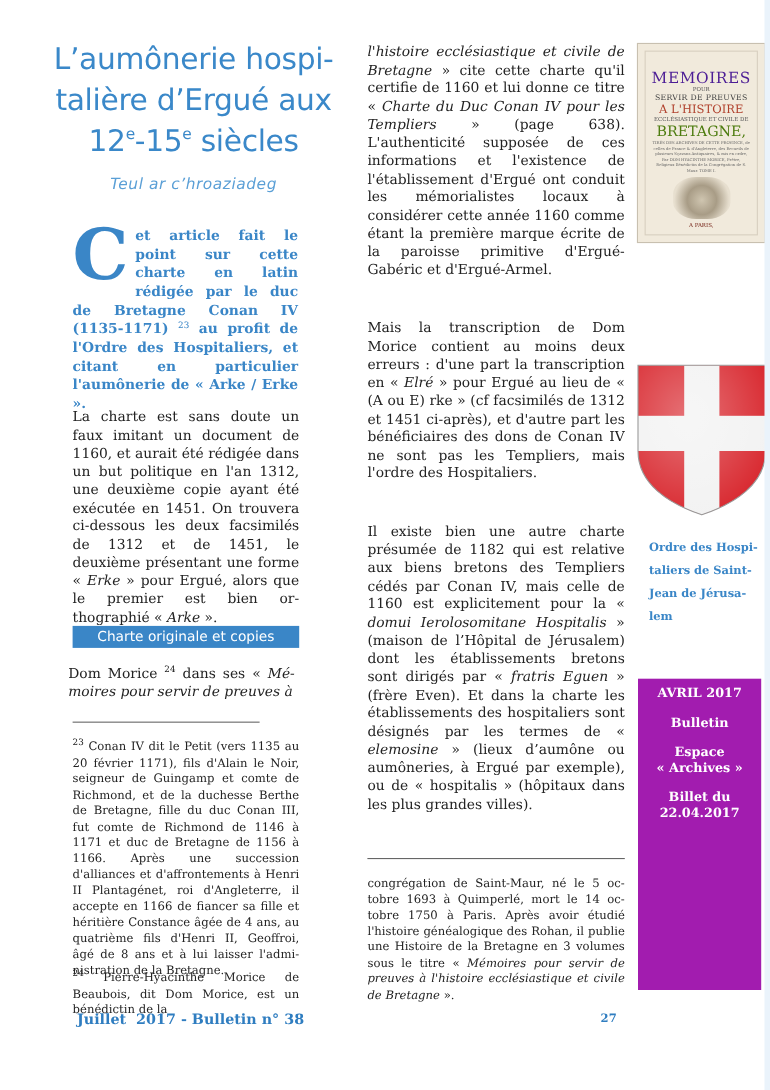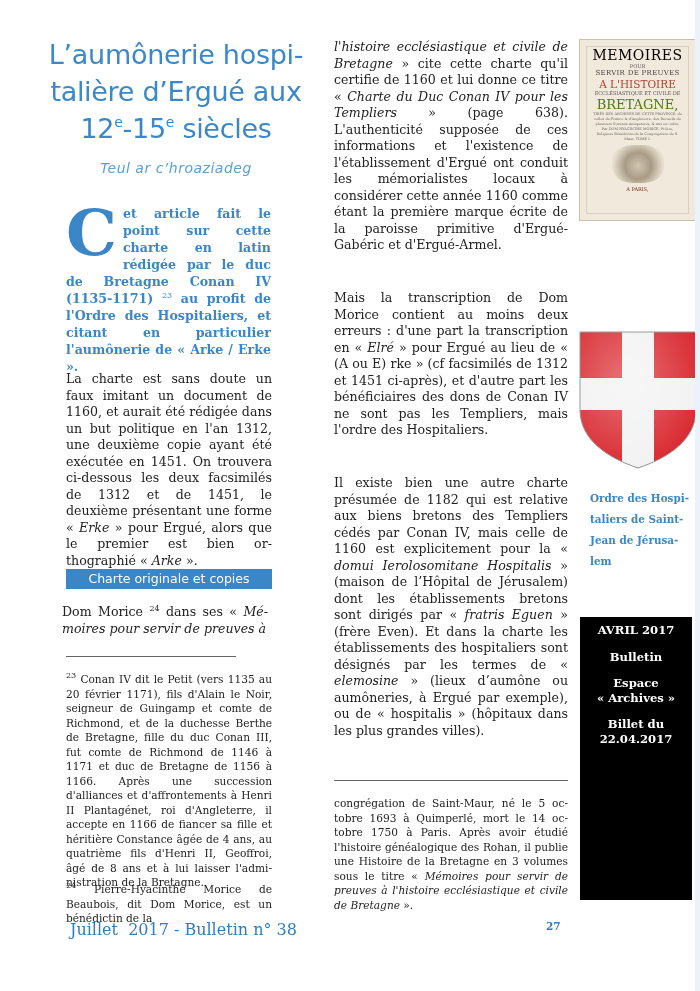--- a/index.html
+++ b/index.html
@@ -43,42 +43,42 @@
     .c2p1 { top: 39px; }
     .c2p2 { top: 290px; }
     .c2p3 { top: 475px; }
     .fn-rule-right { left: 334px; top: 780px; width: 234px; height: 1px; background: #666; }
     .fn24b { left: 334px; top: 796px; width: 234px; }
     .book {
       left: 580px; top: 40px; width: 115px; height: 180px; background: #f1eadc;
       box-shadow: 0 0 0 1px #c8c0b0; overflow: hidden;
     }
     .book-inner { position: absolute; left: 6px; top: 6px; right: 6px; bottom: 6px; border: 1px solid #d8cfbf; text-align: center; font-family: "DejaVu Serif", serif; color: #7a2a1e; }
-    .b-t1 { font-size: 14px; margin-top: 0; letter-spacing: 0.5px; color: #000000; }
+    .b-t1 { font-size: 14px; margin-top: 16px; letter-spacing: 0.5px; color: #4c1d95; }
     .b-t2 { font-size: 5px; color: #555; }
     .b-t3 { font-size: 7px; color: #444; letter-spacing: 0.3px; }
     .b-t4 { font-size: 10.5px; color: #b0402c; margin-top: 1px; }
     .b-t5 { font-size: 5px; color: #555; }
     .b-t6 { font-size: 13px; color: #4d7c0f; margin-top: 1px; }
     .b-small { font-size: 3.5px; color: #666; line-height: 5px; padding: 0 6px; }
     .b-emblem { width: 52px; height: 38px; margin: 3px auto; border-radius: 40%; background: radial-gradient(circle at 50% 55%, #cfc5b0 0%, #a89c86 40%, #e7dfcf 75%); }
     .b-paris { font-size: 5px; color: #7a2a1e; }
     .shield { left: 578px; top: 330px; width: 120px; height: 140px; }
     .shield-caption {
       left: 590px; top: 488px; width: 105px;
       font-family: "DejaVu Serif", serif; font-weight: bold; color: #3a86c7; font-size: 10.4px; line-height: 21px;
     }
     .sidebox {
-      left: 580px; top: 617px; width: 112px; height: 283px; background: #000000; color: #fff;
+      left: 580px; top: 617px; width: 112px; height: 283px; background: #a21caf; color: #fff;
       font-family: "DejaVu Serif", serif; font-weight: bold; font-size: 11.6px; line-height: 14.5px; text-align: center;
       padding-top: 6px; box-sizing: border-box;
     }
     .sidebox .blk { margin-bottom: 12px; }
     .footer-left {
-      left: 70px; top: 920px; font-family: "DejaVu Serif", serif; font-weight: normal; color: #2f7dc0; font-size: 16px;
+      left: 70px; top: 920px; font-family: "DejaVu Serif", serif; font-weight: bold; color: #2f7dc0; font-size: 13px;
     }
     .footer-right {
       left: 546px; top: 920px; font-family: "DejaVu Serif", serif; font-weight: bold; color: #2f7dc0; font-size: 10.5px;
     }
     .page-edge { right: 0; top: 0; width: 5px; height: 991px; background: #eaf3fb; }
     i { font-style: italic; }
   </style>
 </head>
 <body>
 

